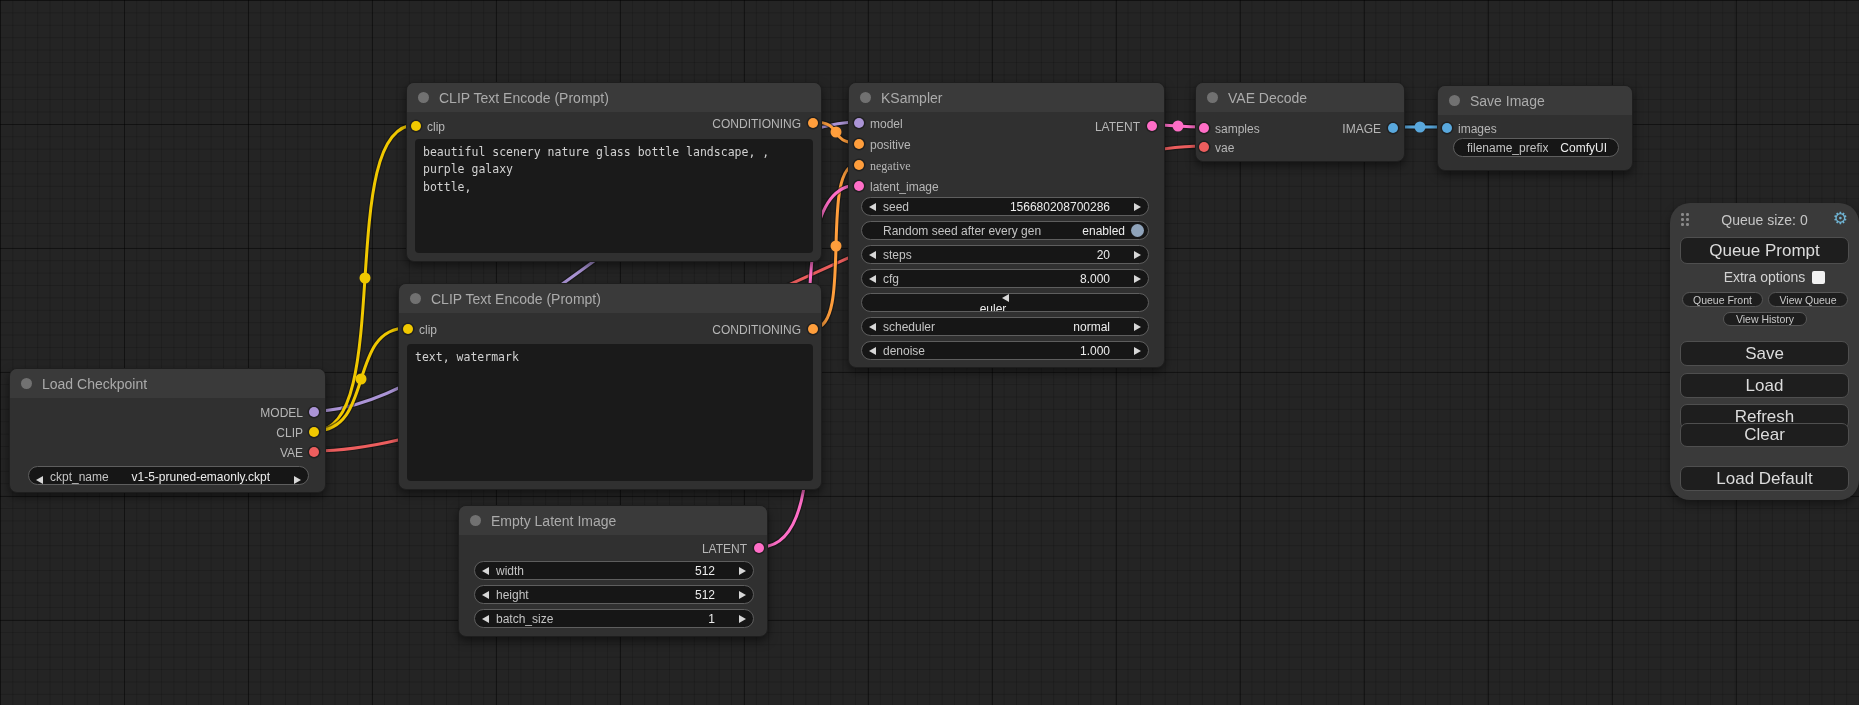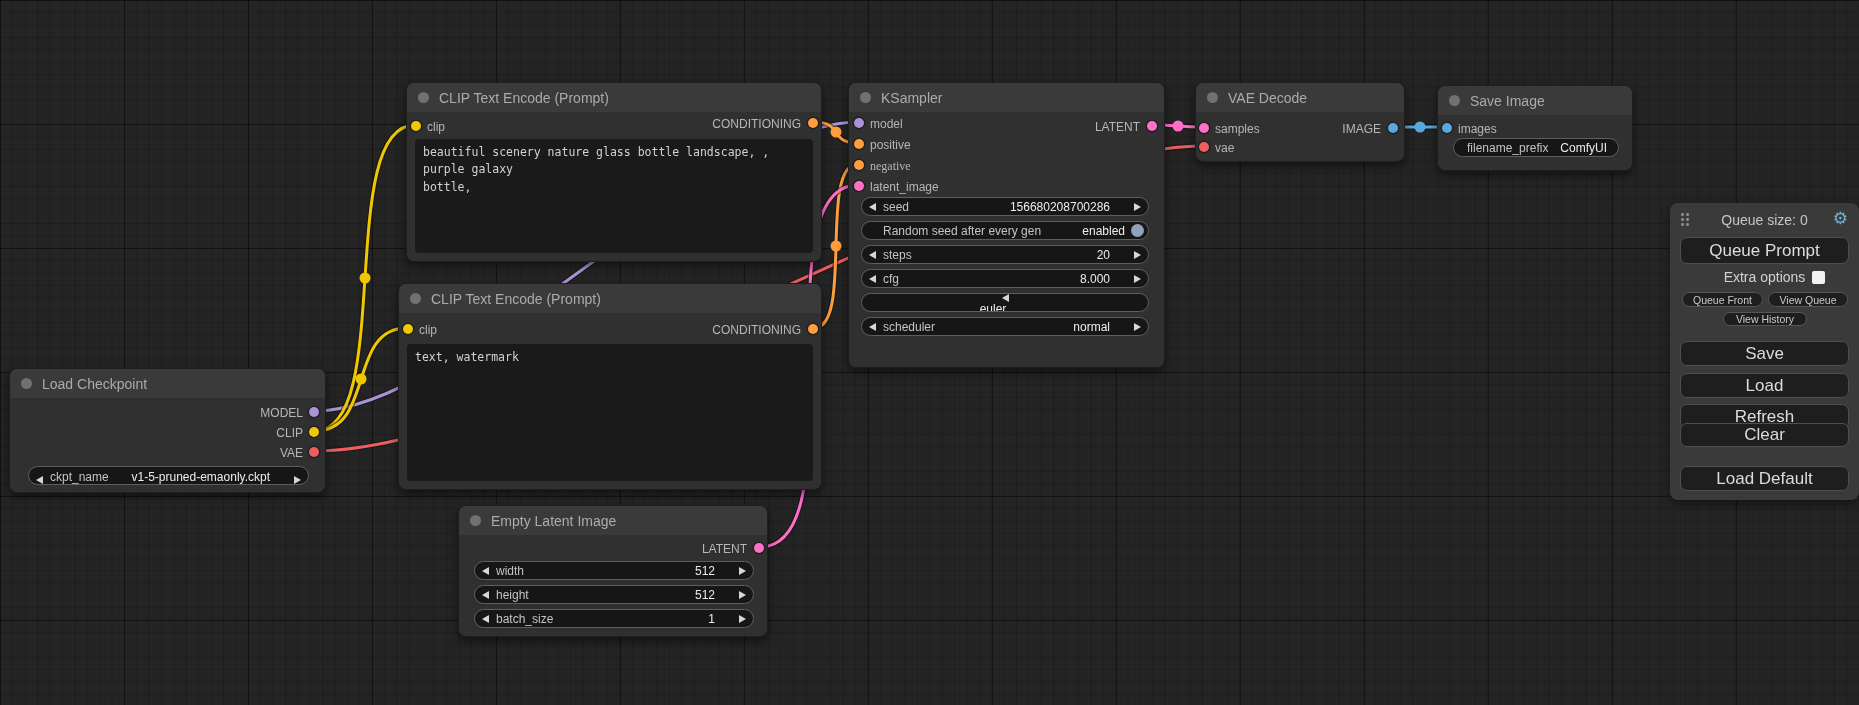--- a/index.html
+++ b/index.html
@@ -46,21 +46,21 @@
   .arr-r{width:0;height:0;border-top:4.5px solid transparent;border-bottom:4.5px solid transparent;border-left:7px solid #d7d7d7;flex:0 0 auto;}
   .toggle-dot{width:13px;height:13px;border-radius:50%;flex:0 0 auto;margin-right:-3px;}
   .node-text{
     position:absolute;background:#1a1a1a;border-radius:4px;box-sizing:border-box;
     font-family:"DejaVu Sans Mono",monospace;font-size:11.5px;line-height:1.5;
     color:#d2d2d2;padding:5px 8px;white-space:pre-wrap;overflow:hidden;
   }
   
   #queue-panel{
     position:absolute;left:1670px;top:203px;width:189px;height:297px;z-index:5;
-    background:#3a3a3a;border-radius:8px;box-shadow:0 4px 10px rgba(0,0,0,.45);
+    background:#3a3a3a;border-radius:20px;box-shadow:0 4px 10px rgba(0,0,0,.45);
     box-sizing:border-box;color:#cdcdcd;
   }
   .q-header{position:relative;height:32px;}
   .drag-handle{
     position:absolute;left:11px;top:10px;display:grid;
     grid-template-columns:2.5px 2.5px;grid-auto-rows:2.5px;gap:2.5px;
   }
   .dh-dot{width:2.5px;height:2.5px;background:#8a8a8a;border-radius:50%;}
   .q-size{position:absolute;left:0;right:0;top:9px;text-align:center;font-size:14px;color:#c6c6c6;}
   .gear{position:absolute;right:11px;top:5px;font-size:17px;cursor:pointer;}
@@ -242,20 +242,27 @@
       <span class="w-label">sampler_name</span>
       <span class="w-spacer"></span>
       <span class="w-value">euler</span>
       <span class="arr-r"></span>
     </div>
     <div class="widget" style="left:12px;width:288px;top:234px;">
       <span class="arr-l"></span>
       <span class="w-label">scheduler</span>
       <span class="w-spacer"></span>
       <span class="w-value">normal</span>
+      <span class="arr-r"></span>
+    </div>
+    <div class="widget" style="left:12px;width:288px;top:258px;">
+      <span class="arr-l"></span>
+      <span class="w-label">denoise</span>
+      <span class="w-spacer"></span>
+      <span class="w-value">1.000</span>
       <span class="arr-r"></span>
     </div>
   </div>
 
   <div class="node" style="left:1195px;top:82px;width:210px;height:80px;">
     <div class="node-title">
       <span class="tdot" style="background: rgb(113, 113, 113);"></span>
       <span>VAE Decode</span>
     </div>
     <span class="pdot" style="left: 3px; top: 40px; background: rgb(255, 110, 199);"></span>

